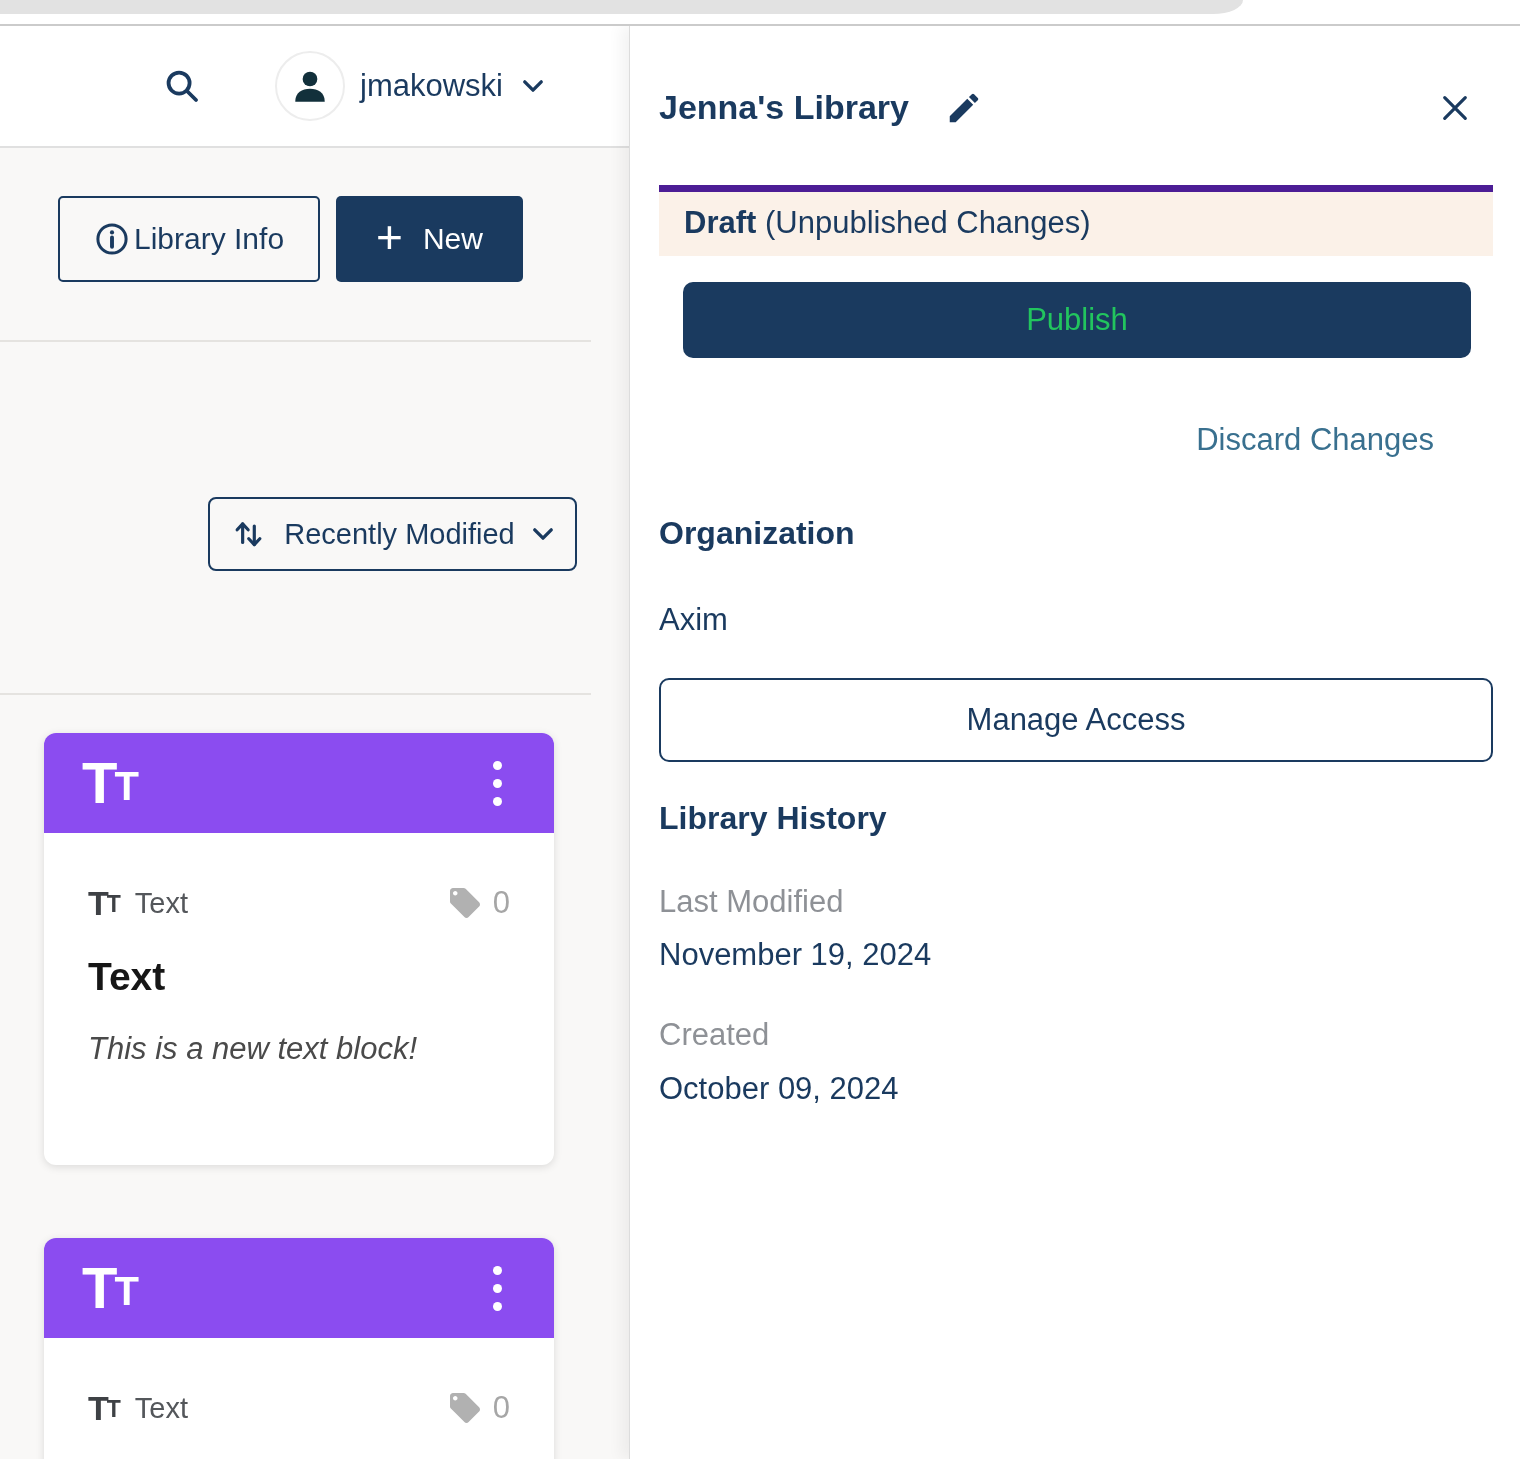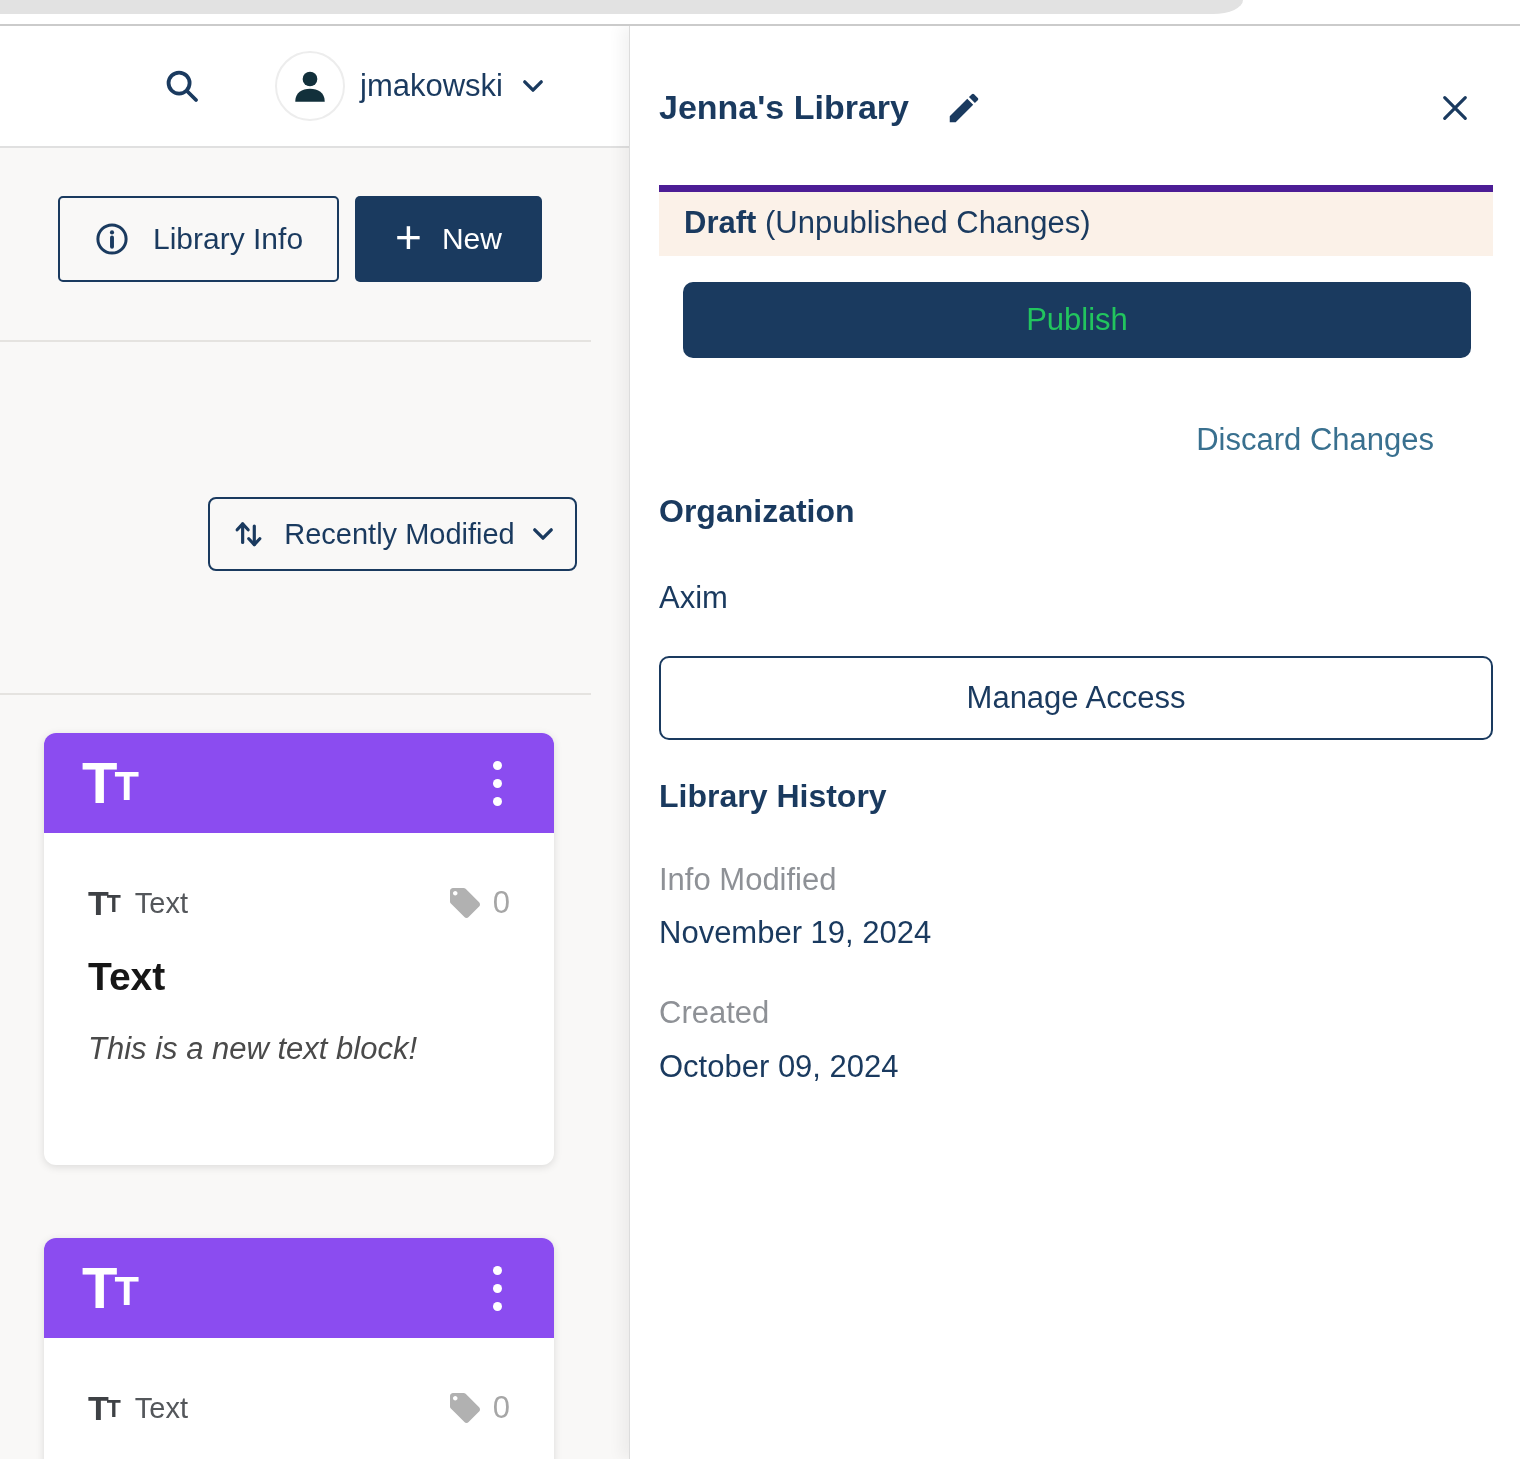--- a/index.html
+++ b/index.html
@@ -25,21 +25,21 @@
   .user-chip { display:flex; align-items:center; margin-left:74px; gap:13px; cursor:pointer;
     background:none; border:none; padding:0; font-family:inherit; }
   .avatar { width:70px; height:70px; border-radius:50%; border:2px solid #EDEDED;
     background:#fff; display:flex; align-items:center; justify-content:center; box-sizing:border-box; }
   .username { font-size:31px; color:#1A3A5F; margin-left:2px; }
   .chev { margin-left:6px; }
 
   .toolbar { margin:48px 0 0 58px; display:flex; gap:16px; }
   .btn { display:flex; align-items:center; justify-content:center; box-sizing:border-box;
     font-family:inherit; font-size:30px; cursor:pointer; }
-  .btn-library-info { height:86px; padding:0 34px; gap:23px; color:#1A3A5F;
+  .btn-library-info { height:86px; padding:0 34px; gap:4px; color:#1A3A5F;
     background:transparent; border:2.5px solid #1A3A5F; border-radius:5px; }
   .btn-new { height:86px; padding:0 40px; gap:20px; color:#ffffff;
     background:#1A3A5F; border:none; border-radius:5px; }
   .plus-glyph { font-size:46px; font-weight:300; line-height:0; position:relative; top:-2px; }
 
   .divider { height:2px; background:#E5E3E0; width:591px; }
   .d1 { margin-top:58px; }
   .d2 { margin-top:122px; }
 
   .sort-row { margin:155px 0 0 208px; }
@@ -84,21 +84,21 @@
   .draft-info { margin-top:38px; padding-left:25px; font-size:31px; line-height:56px;
     color:#1A3A5F; max-width:780px; }
 
   .publish-btn { margin:26px 0 0 24px; width:788px; height:76px; background:#1A3A5F;
     color:#22c55e; font-size:31px; font-family:inherit; border:none; border-radius:10px;
     display:flex; align-items:center; justify-content:center; cursor:pointer; }
 
   .discard-row { margin-top:64px; text-align:right; padding-right:59px; }
   .discard-link { color:#39708F; font-size:31px; text-decoration:none; cursor:pointer; }
 
-  .section-heading { margin-top:35px; font-size:32px; font-weight:700; color:#1A3A5F; }
+  .section-heading { margin-top:57px; font-size:32px; font-weight:700; color:#1A3A5F; }
   .org-value { margin-top:50px; font-size:31px; color:#1A3A5F; }
   .manage-btn { margin-top:40px; width:100%; height:84px; background:#fff; color:#1A3A5F;
     border:2px solid #1A3A5F; border-radius:10px; font-size:31px; font-family:inherit;
     display:flex; align-items:center; justify-content:center; cursor:pointer; }
   .history-heading { margin-top:38px; }
   .hist-label { font-size:31px; color:#8E9196; }
   .hist-value { font-size:31px; color:#1A3A5F; }
   .ml1 { margin-top:47px; } .mv1 { margin-top:17px; }
   .ml2 { margin-top:44px; } .mv2 { margin-top:18px; }
 </style>
@@ -277,19 +277,19 @@
     <div class="discard-row">
       <a class="discard-link">Discard Changes</a>
     </div>
 
     <div class="section-heading">Organization</div>
     <div class="org-value">Axim</div>
 
     <button class="manage-btn">Manage Access</button>
 
     <div class="section-heading history-heading">Library History</div>
-    <div class="hist-label ml1">Info Modified</div>
+    <div class="hist-label ml1">Last Modified</div>
     <div class="hist-value mv1">November 19, 2024</div>
     <div class="hist-label ml2">Created</div>
     <div class="hist-value mv2">October 09, 2024</div>
 
   </div>
 </div>
 
 </body></html>

